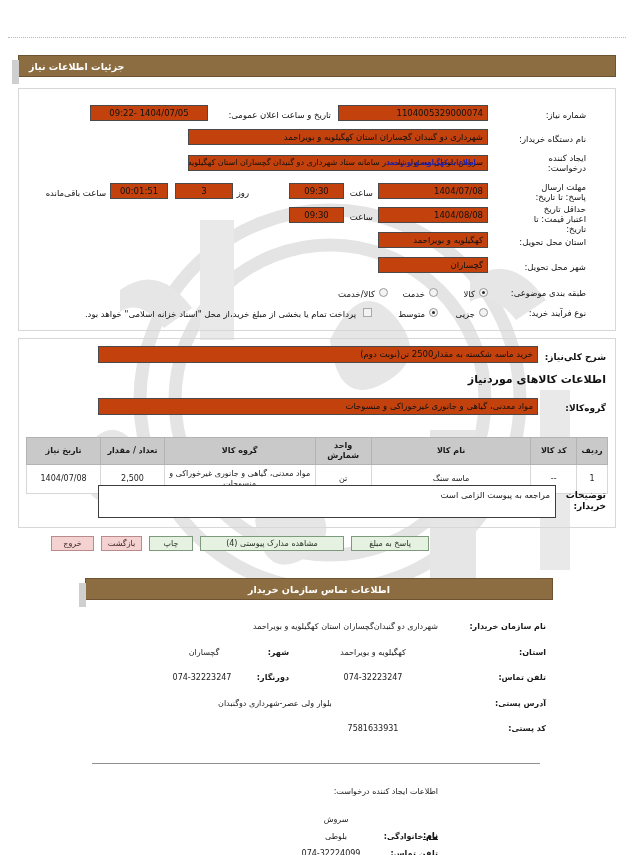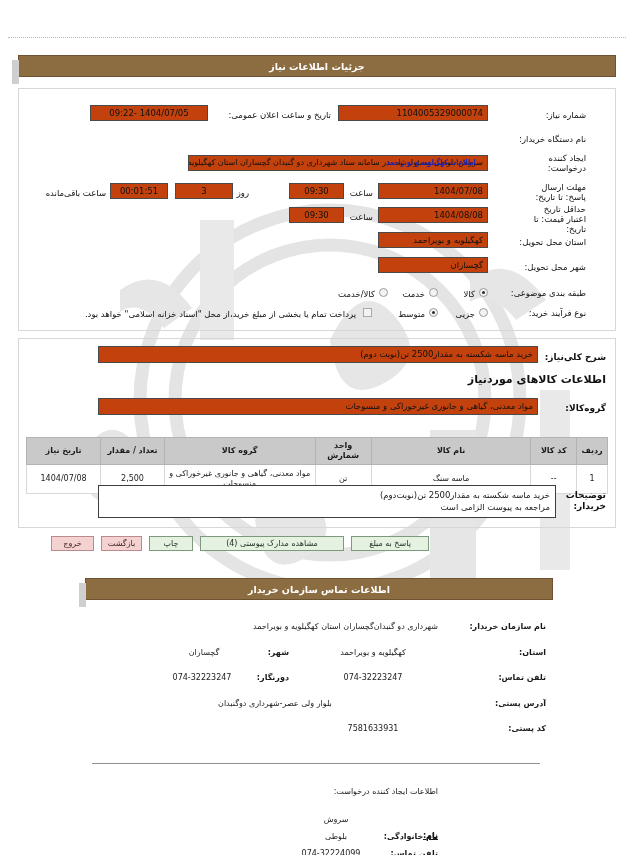--- a/index.html
+++ b/index.html
@@ -47,21 +47,21 @@
     position: absolute;
     background: #8c6c41;
     border: 1px solid #6d5331;
     color: #ffffff;
     font-weight: bold;
     font-size: 9.5px;
     line-height: 22px;
     height: 22px;
     padding: 0 10px;
     box-sizing: border-box;
-    text-align: center;
+    text-align: left;
     z-index: 3;
   }
   .section-bar.shadow-right::after {
     content: "";
     position: absolute;
     left: -7px; top: 4px;
     width: 7px; height: 24px;
     background: #cfcfcf;
     z-index: -1;
   }
@@ -267,20 +267,21 @@
   <div class="section-bar shadow-right" style="left:18px; top:55px; width:598px;">جزئیات اطلاعات نیاز</div>
 
   <div class="panel" style="left:18px; top:88px; width:598px; height:243px;"></div>
 
   <div class="lbl" style="right:48px; top:110px; width:90px;">شماره نیاز:</div>
   <div class="fld" style="right:146px; top:105px; width:150px;">1104005329000074</div>
   <div class="lbl" style="right:303px; top:110px; width:110px; text-align:right;">تاریخ و ساعت اعلان عمومی:</div>
   <div class="fld center" style="right:426px; top:105px; width:118px;">1404/07/05 -09:22</div>
 
   <div class="lbl" style="right:48px; top:134px; width:90px;">نام دستگاه خریدار:</div>
+  <div class="fld" style="right:146px; top:129px; width:300px;">شهرداری دو گنبدان گچساران استان  کهگیلویه و بویراحمد</div>
 
   <div class="lbl wrap" style="right:48px; top:153px; width:52px; line-height:10px;">ایجاد کننده درخواست:</div>
   <div class="fld" style="right:146px; top:155px; width:300px; font-size:8px;">سروش بلوطی مسئول ثبت در سامانه ستاد شهرداری دو گنبدان گچساران استان کهگیلویه و بویراحمد</div>
   <div class="bluestamp" style="right:158px; top:158px;">اطلاعات کهگیلویه و بویراحمد</div>
 
   <div class="lbl wrap" style="right:48px; top:182px; width:64px; line-height:10px;">مهلت ارسال پاسخ: تا تاریخ:</div>
   <div class="fld" style="right:146px; top:183px; width:110px;">1404/07/08</div>
   <div class="lbl" style="right:261px; top:188px; width:24px;">ساعت</div>
   <div class="fld center" style="right:290px; top:183px; width:55px;">09:30</div>
   <div class="fld center" style="right:401px; top:183px; width:58px;">3</div>
@@ -345,21 +346,20 @@
         <td>تن</td>
         <td>مواد معدنی، گیاهی و جانوری غیرخوراکی و منسوجات</td>
         <td>2,500</td>
         <td>1404/07/08</td>
       </tr>
     </tbody>
   </table>
 
   <div class="lbl wrap" style="right:28px; top:490px; width:46px; font-weight:bold; font-size:9px; line-height:11px;">توضیحات خریدار:</div>
   <div class="descbox" style="right:78px; top:485px; width:458px; height:33px;">
-    <div>خرید ماسه  شکسته به مقدار2500  تن(نوبت‌دوم)</div>
     <div>مراجعه  به  پیوست  الزامی  است</div>
   </div>
 
   <div class="btn" style="right:205px; top:536px; width:78px;">پاسخ به مبلغ</div>
   <div class="btn" style="right:290px; top:536px; width:144px;">مشاهده مدارک پیوستی (4)</div>
   <div class="btn" style="right:441px; top:536px; width:44px;">چاپ</div>
   <div class="btn red" style="right:492px; top:536px; width:41px;">بازگشت</div>
   <div class="btn red" style="right:540px; top:536px; width:43px;">خروج</div>
 
   <div class="section-bar shadow-right" style="left:85px; top:578px; width:468px; text-align:center;">اطلاعات تماس سازمان خریدار</div>

